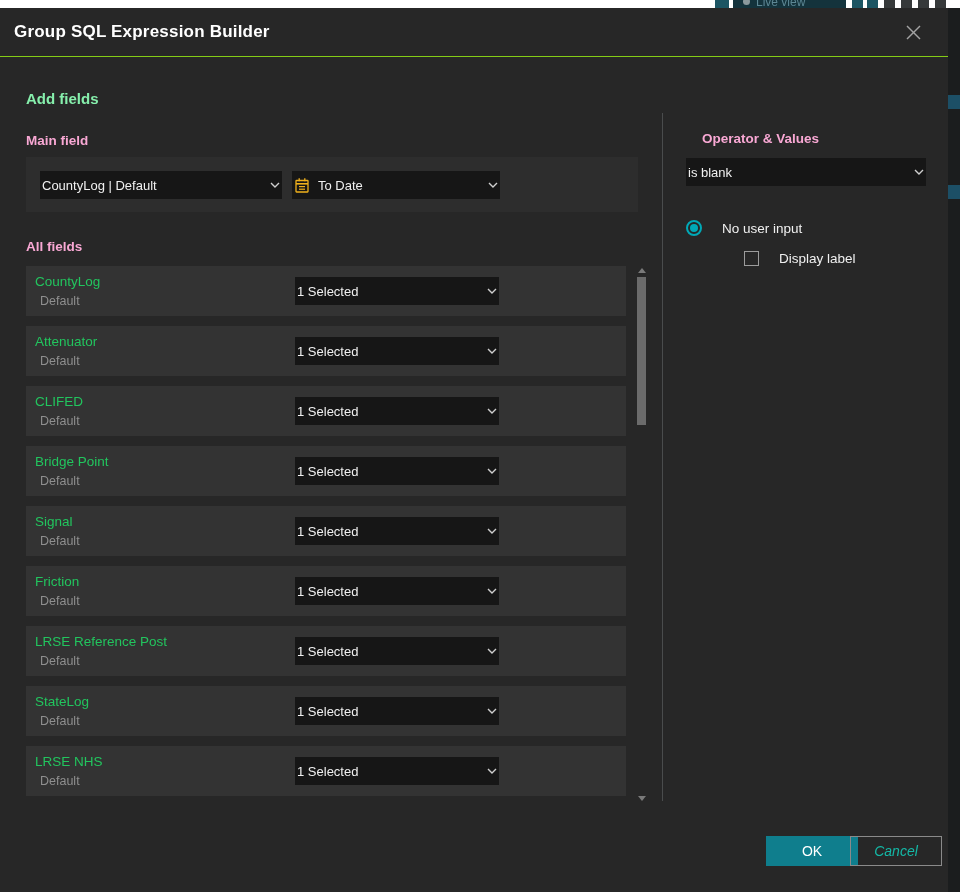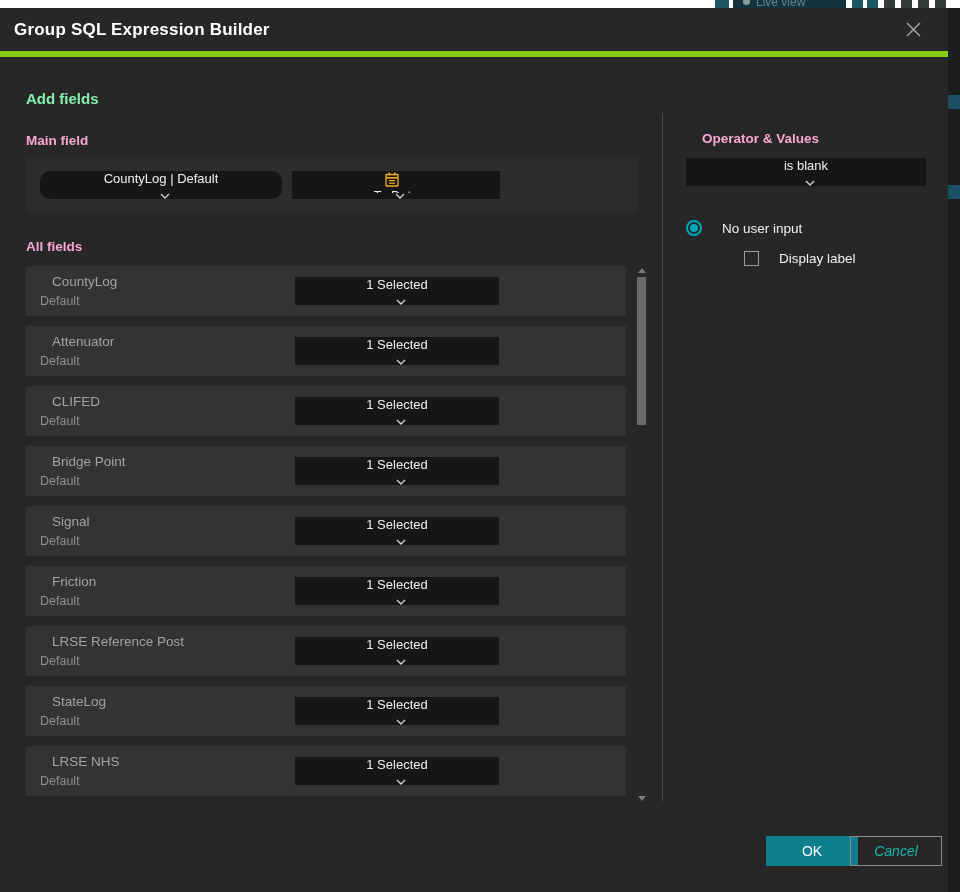--- a/index.html
+++ b/index.html
@@ -14,44 +14,44 @@
   .live-text { font-size:12px; color:#5d8794; margin-top:6px; white-space:nowrap; }
   .frag { position:absolute; top:0; height:8px; width:11px; }
   .frag.teal { background:#1c5563; }
   .frag.gray { background:#36393a; }
   .backdrop-right { position:absolute; top:8px; right:0; width:12px; height:884px; background:#1b1d1e; }
   .rfrag { position:absolute; left:0; width:12px; height:14px; background:#1c4f66; }
 
   
   .dialog { position:absolute; left:0; top:8px; width:948px; height:884px; background:#272727; }
   .dialog-header { position:absolute; top:0; left:0; width:100%; height:49px;
-                   border-bottom:6px solid #84cc16; display:flex; align-items:center;
+                   border-bottom:1px solid #84cc16; display:flex; align-items:center;
                    justify-content:space-between; padding:0 14px; }
   .dialog-title { font-size:17px; font-weight:bold; color:#ffffff; letter-spacing:0.2px; }
   .close-btn { background:none; border:none; cursor:pointer; padding:4px; display:flex; margin-right:8px; }
 
   .section-title { position:absolute; left:26px; top:82px; font-size:15px; font-weight:bold; color:#86efac; }
   .panel-label { position:absolute; font-size:13.5px; font-weight:bold; color:#f9a8d4; }
 
   
   .select { background:#161616; height:28px; display:flex; align-items:center;
-            padding:0 10px; cursor:pointer; color:#f0f0f0; font-size:13px;flex-direction:column; }
+            padding:0 2px; cursor:pointer; color:#f0f0f0; font-size:13px; }
   .select .sel-text { flex:1; white-space:nowrap; overflow:hidden; }
   .chev { display:flex; margin-left:8px; }
 
   
   .main-field-box { position:absolute; left:26px; top:149px; width:612px; height:55px; background:#2d2d2d; }
-  .mf-select-1 { position:absolute; left:14px; top:14px; width:242px;border-radius:10px; }
+  .mf-select-1 { position:absolute; left:14px; top:14px; width:242px; }
   .mf-select-2 { position:absolute; left:266px; top:14px; width:208px; }
   .cal-icon { display:flex; margin-right:8px; }
 
   
   .rows { position:absolute; left:26px; top:258px; width:600px; }
   .field-row { position:relative; height:50px; background:#333333; margin-bottom:10px; }
-  .field-name { position:absolute; left:26px; top:8px; font-size:13.5px; color:#a3a3a3; }
+  .field-name { position:absolute; left:9px; top:8px; font-size:13.5px; color:#22c55e; }
   .field-subtitle { position:absolute; left:14px; top:28px; font-size:12.5px; color:#8f8f8f; }
   .row-select { position:absolute; left:269px; top:11px; width:204px; }
 
   
   .scrollbar { position:absolute; left:634px; top:258px; width:16px; height:537px; }
   .scroll-arrow { position:absolute; left:4px; width:0; height:0;
                   border-left:4px solid transparent; border-right:4px solid transparent; }
   .scroll-arrow.up { top:2px; border-bottom:5px solid #7a7a7a; }
   .scroll-arrow.down { bottom:2px; border-top:5px solid #7a7a7a; }
   .scroll-thumb { position:absolute; left:3px; top:11px; width:9px; height:148px; background:#6b6b6b; }

